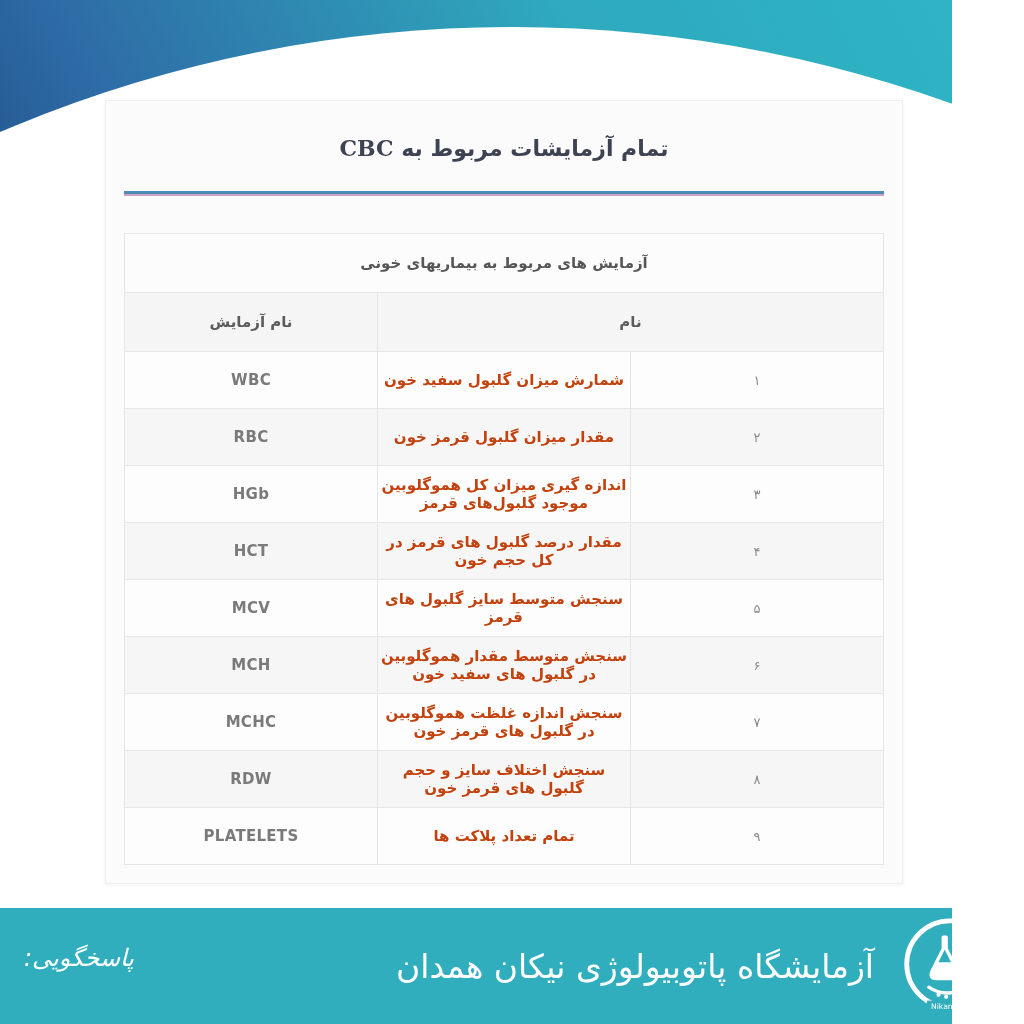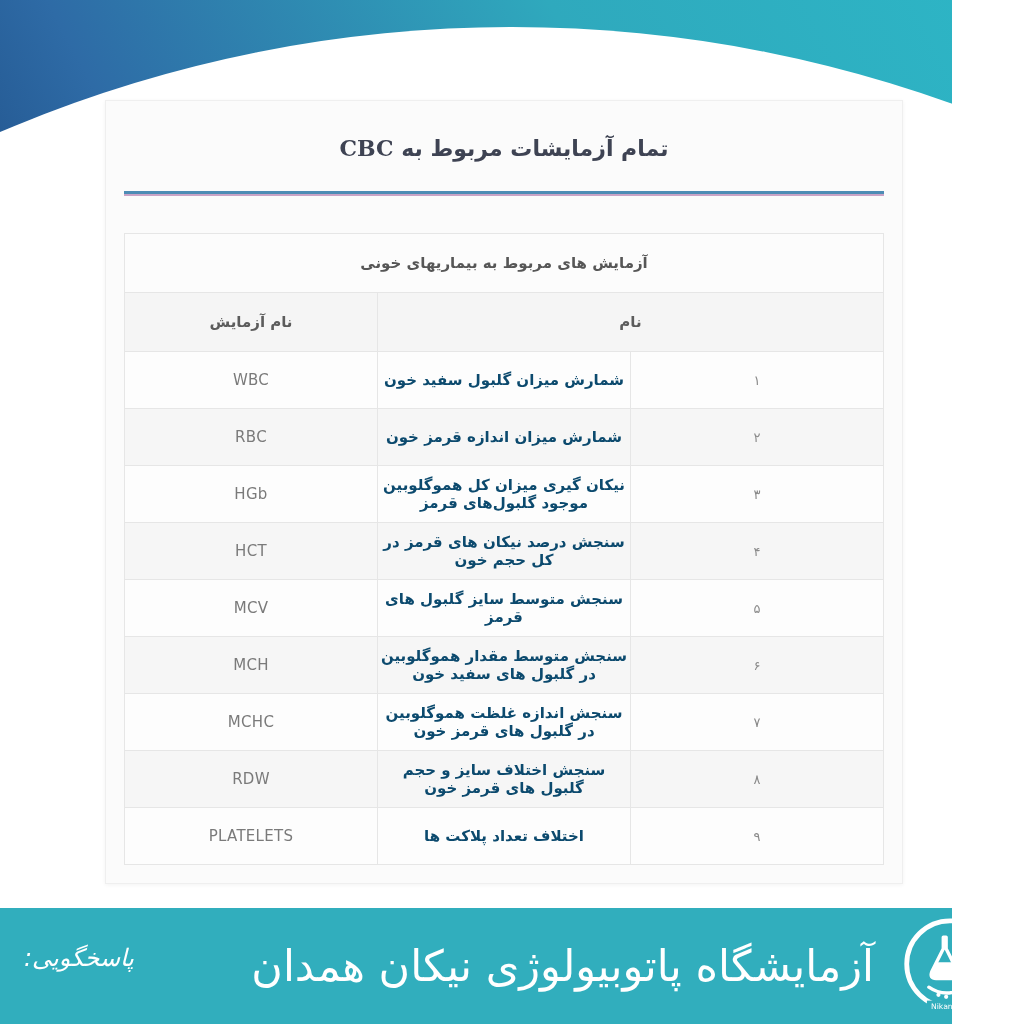--- a/index.html
+++ b/index.html
@@ -25,31 +25,31 @@
   
   table.tests{width:100%;border-collapse:collapse;margin-top:37px;table-layout:fixed;}
   table.tests th,table.tests td{border:1px solid #e6e6e6;text-align:center;vertical-align:middle;
     font-family:"DejaVu Sans",sans-serif;}
   tr.caption-row th{height:56px;background:#fcfcfc;font-size:15px;font-weight:bold;color:#565656;margin-left:12px;}
   tr.header-row th{height:56px;background:#f5f5f5;font-size:15px;font-weight:bold;color:#5c5c5c;}
   tbody tr{height:57px;}
   tbody tr:nth-child(odd){background:#fdfdfd;}
   tbody tr:nth-child(even){background:#f6f6f6;}
   td.cell-num{width:46px;font-size:13px;color:#8a8a8a;}
-  td.cell-desc{font-size:15px;font-weight:bold;color:#0c4a6e;}
-  td.cell-test{width:155px;font-size:15px;font-weight:normal;color:#7a7a7a;letter-spacing:.3px;
+  td.cell-desc{font-size:15px;font-weight:bold;color:#c2410c;}
+  td.cell-test{width:155px;font-size:15px;font-weight:bold;color:#7a7a7a;letter-spacing:.3px;
     font-family:"DejaVu Sans",sans-serif;}
   th.h-test{width:155px;}
 
   
   .footer{position:absolute;left:0;bottom:0;width:1024px;height:116px;box-sizing:border-box;
     background:#31aebd;display:flex;align-items:center;justify-content:space-between;
     padding:0 24px;color:#ffffff;}
   .footer-brand{display:flex;align-items:center;gap:26px;}
-  .lab-name{font-size:43px;white-space:nowrap;}
+  .lab-name{font-size:33px;white-space:nowrap;}
   .footer-phone{display:flex;align-items:center;gap:8px;}
   .phone-label{font-size:24px;position:relative;top:-8px;font-style:italic;}
   .phone-number{font-size:39px;letter-spacing:1px;}
   .logo-svg{display:block;}
 </style>
 </head>
 <body>
 
 <div class="stage">
 
@@ -75,31 +75,31 @@
         </tr>
       </thead>
       <tbody>
         <tr>
           <td class="cell-num">۱</td>
           <td class="cell-desc">شمارش میزان گلبول سفید خون</td>
           <td class="cell-test">WBC</td>
         </tr>
         <tr>
           <td class="cell-num">۲</td>
-          <td class="cell-desc">شمارش میزان اندازه قرمز خون</td>
+          <td class="cell-desc">مقدار میزان گلبول قرمز خون</td>
           <td class="cell-test">RBC</td>
         </tr>
         <tr>
           <td class="cell-num">۳</td>
-          <td class="cell-desc">نیکان گیری میزان کل هموگلوبین موجود گلبول‌های قرمز</td>
+          <td class="cell-desc">اندازه گیری میزان کل هموگلوبین موجود گلبول‌های قرمز</td>
           <td class="cell-test">HGb</td>
         </tr>
         <tr>
           <td class="cell-num">۴</td>
-          <td class="cell-desc">سنجش درصد نیکان های قرمز در کل حجم خون</td>
+          <td class="cell-desc">مقدار درصد گلبول های قرمز در کل حجم خون</td>
           <td class="cell-test">HCT</td>
         </tr>
         <tr>
           <td class="cell-num">۵</td>
           <td class="cell-desc">سنجش متوسط سایز گلبول های قرمز</td>
           <td class="cell-test">MCV</td>
         </tr>
         <tr>
           <td class="cell-num">۶</td>
           <td class="cell-desc">سنجش متوسط مقدار هموگلوبین در گلبول های سفید خون</td>
@@ -110,21 +110,21 @@
           <td class="cell-desc">سنجش اندازه غلظت هموگلوبین در گلبول های قرمز خون</td>
           <td class="cell-test">MCHC</td>
         </tr>
         <tr>
           <td class="cell-num">۸</td>
           <td class="cell-desc">سنجش اختلاف سایز و حجم گلبول های قرمز خون</td>
           <td class="cell-test">RDW</td>
         </tr>
         <tr>
           <td class="cell-num">۹</td>
-          <td class="cell-desc">اختلاف تعداد پلاکت ها</td>
+          <td class="cell-desc">تمام تعداد پلاکت ها</td>
           <td class="cell-test">PLATELETS</td>
         </tr>
       </tbody>
     </table>
   </div>
 
   <div class="footer" dir="rtl">
     <div class="footer-brand">
       <svg class="logo-svg" width="100" height="100" viewBox="0 0 104 104">
         <circle cx="52" cy="50" r="45" fill="none" stroke="#ffffff" stroke-width="5"></circle>

